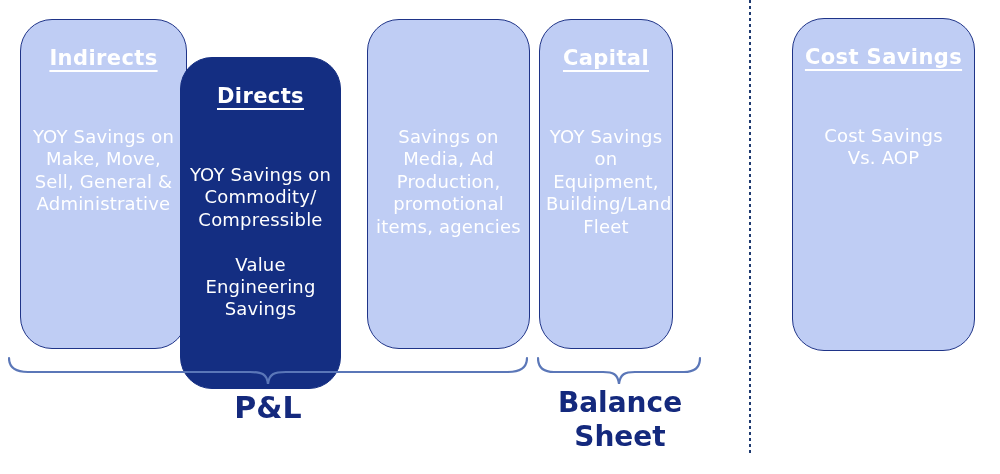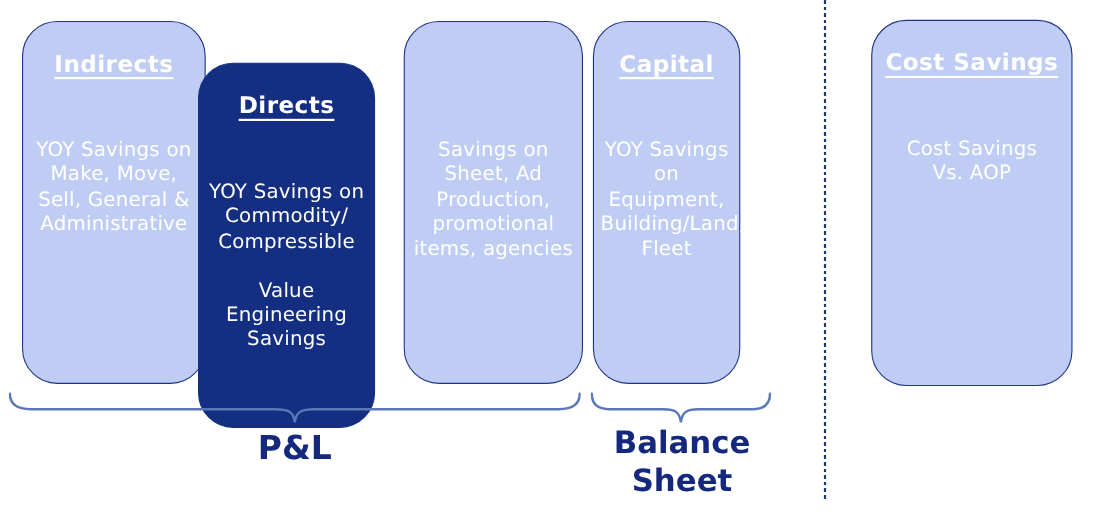--- a/index.html
+++ b/index.html
@@ -99,21 +99,21 @@
 Commodity/
 Compressible
 
 Value
 Engineering
 Savings</div>
   </div>
 
   <div class="card light" style="left:367px;top:19px;width:163px;height:330px;">
     <div class="card-body">Savings on
-Sheet, Ad
+Media, Ad
 Production,
 promotional
 items, agencies</div>
   </div>
 
   <div class="card light" style="left:539px;top:19px;width:134px;height:330px;">
     <div class="card-title">Capital</div>
     <div class="card-body">YOY Savings on
 Equipment,
 Building/Land,

